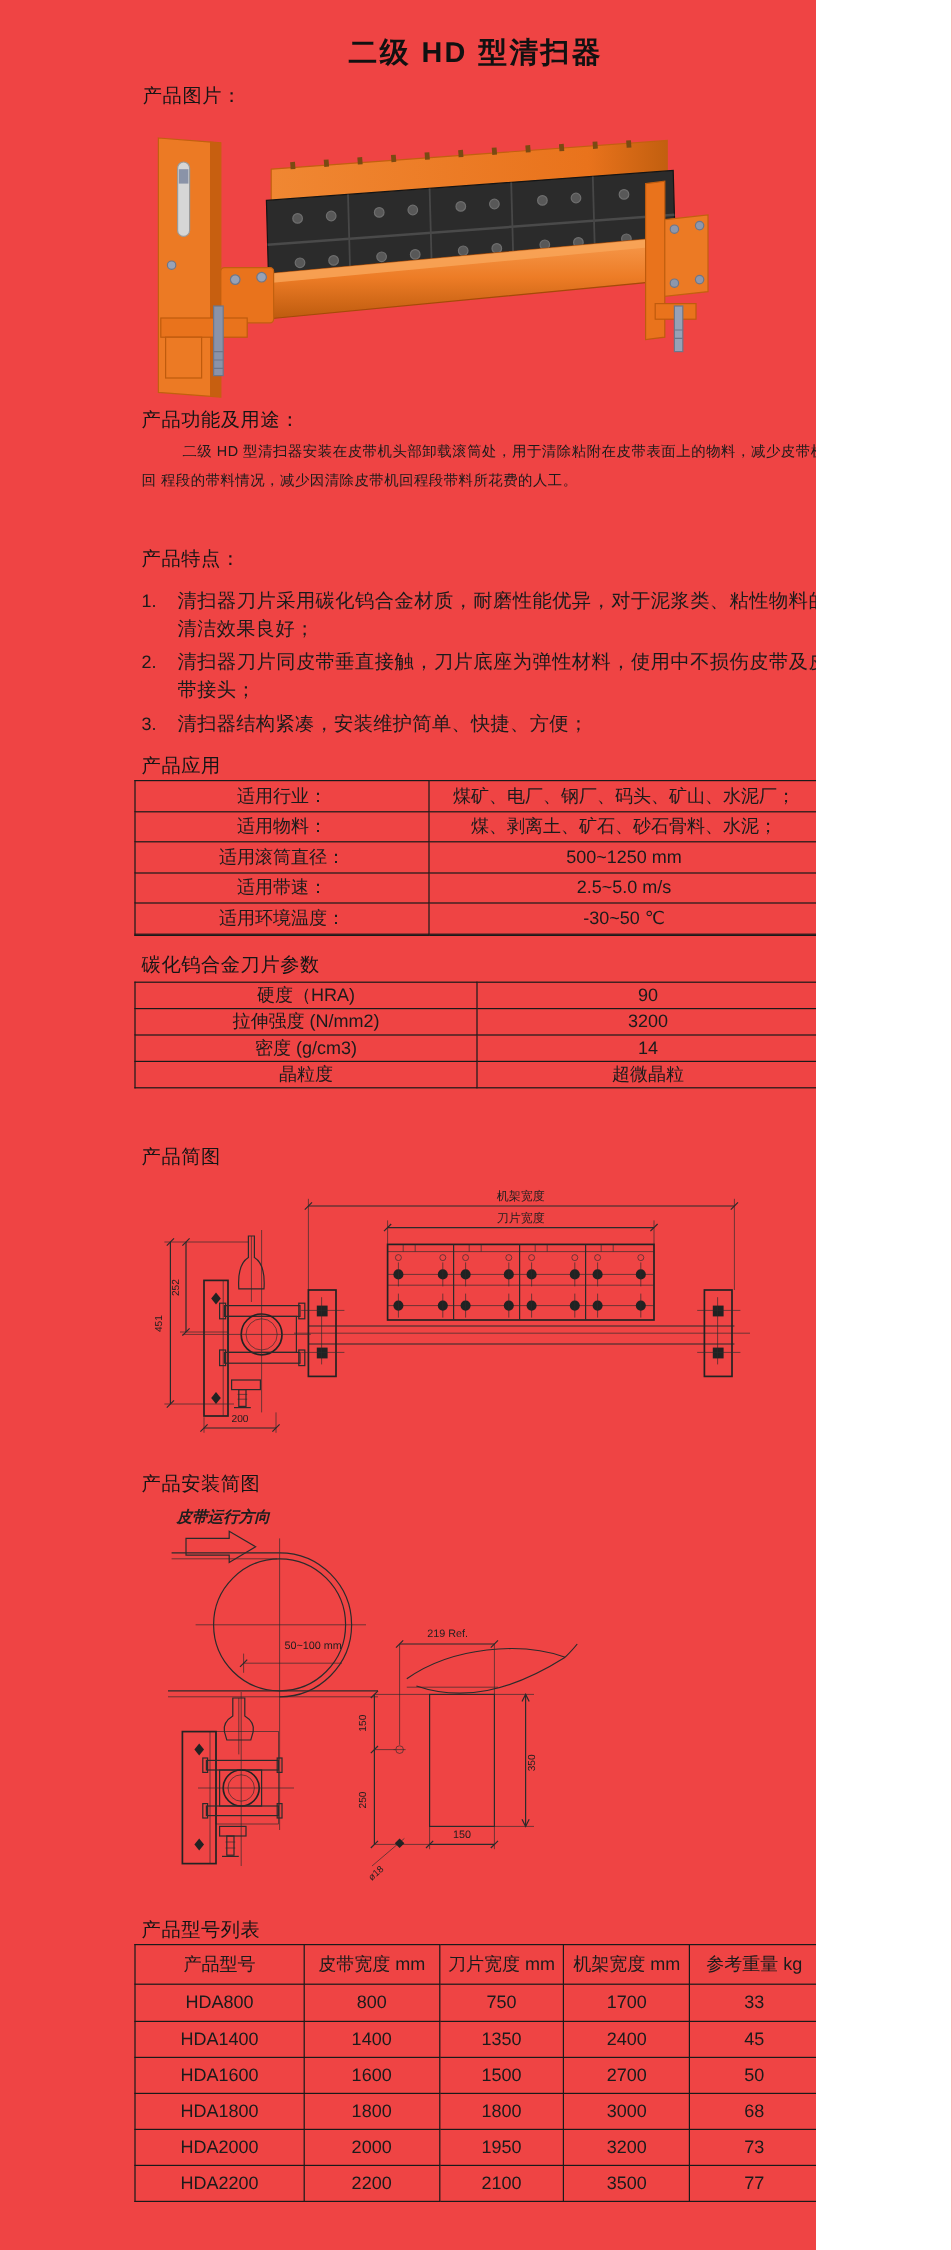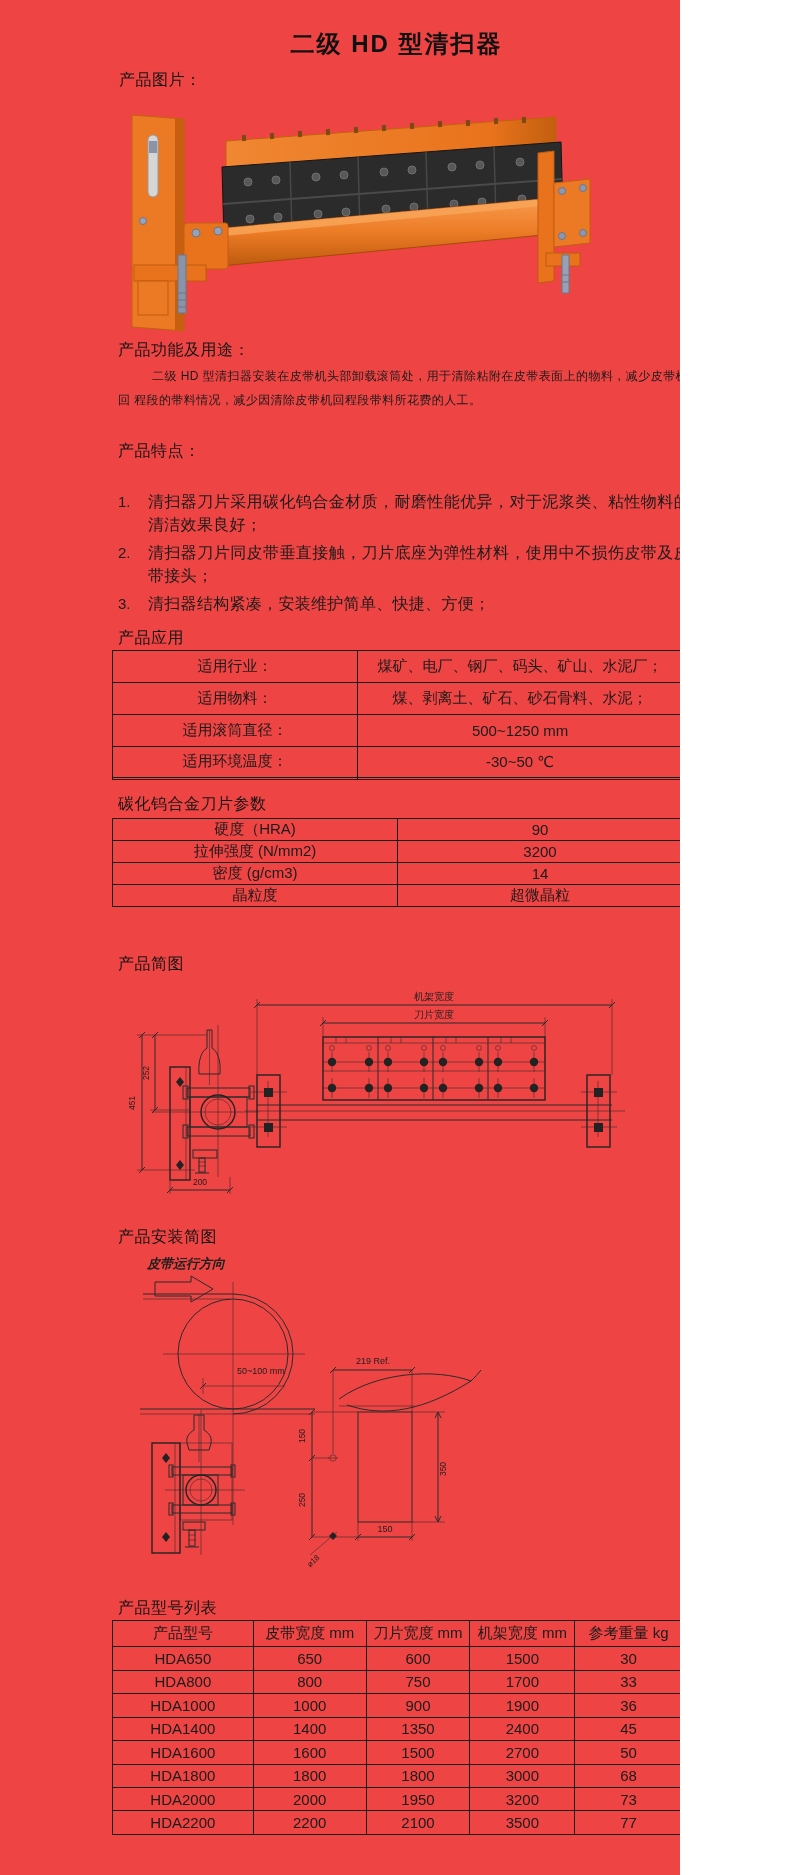--- a/index.html
+++ b/index.html
@@ -138,21 +138,21 @@
         <line x1="444" y1="172" x2="451" y2="172" stroke="#6D7689"></line>
         <line x1="444" y1="179" x2="451" y2="179" stroke="#6D7689"></line>
       </g>
     </svg>
   </div>
 
   <div class="h" style="left:118px; top:340px;">产品功能及用途：</div>
 
   <p class="body-par">二级 HD 型清扫器安装在皮带机头部卸载滚筒处，用于清除粘附在皮带表面上的物料，减少皮带机回 程段的带料情况，减少因清除皮带机回程段带料所花费的人工。</p>
 
-  <div class="h" style="left:118px; top:441px;text-align:right;">产品特点：</div>
+  <div class="h" style="left:118px; top:456px;text-align:right;">产品特点：</div>
 
   <div class="features">
     <div class="feat">
       <span class="num">1.</span>
       <span class="txt">清扫器刀片采用碳化钨合金材质，耐磨性能优异，对于泥浆类、粘性物料的清洁效果良好；</span>
     </div>
     <div class="feat">
       <span class="num">2.</span>
       <span class="txt">清扫器刀片同皮带垂直接触，刀片底座为弹性材料，使用中不损伤皮带及皮带接头；</span>
     </div>
@@ -174,20 +174,24 @@
       <td>适用行业：</td>
       <td>煤矿、电厂、钢厂、码头、矿山、水泥厂；</td>
         </tr>
     <tr>
       <td>适用物料：</td>
       <td>煤、剥离土、矿石、砂石骨料、水泥；</td>
         </tr>
     <tr>
       <td>适用滚筒直径：</td>
       <td>500~1250 mm</td>
+        </tr>
+    <tr>
+      <td>适用带速：</td>
+      <td>2.5~5.0 m/s</td>
         </tr>
     <tr>
       <td>适用环境温度：</td>
       <td>-30~50 ℃</td>
         </tr>
     <tr>
       <td></td>
       <td></td>
         </tr>
   </tbody>
@@ -473,41 +477,27 @@
     </colgroup>
     <tbody>
         <tr>
       <th>产品型号</th>
       <th>皮带宽度 mm</th>
       <th>刀片宽度 mm</th>
       <th>机架宽度 mm</th>
       <th>参考重量 kg</th>
     </tr>
     <tr>
-      <td>HDA650</td>
-      <td>650</td>
-      <td>600</td>
-      <td>1500</td>
-      <td>30</td>
-        </tr>
-    <tr>
       <td>HDA800</td>
       <td>800</td>
       <td>750</td>
       <td>1700</td>
       <td>33</td>
         </tr>
     <tr>
-      <td>HDA1000</td>
-      <td>1000</td>
-      <td>900</td>
-      <td>1900</td>
-      <td>36</td>
-        </tr>
-    <tr>
       <td>HDA1400</td>
       <td>1400</td>
       <td>1350</td>
       <td>2400</td>
       <td>45</td>
         </tr>
     <tr>
       <td>HDA1600</td>
       <td>1600</td>
       <td>1500</td>

